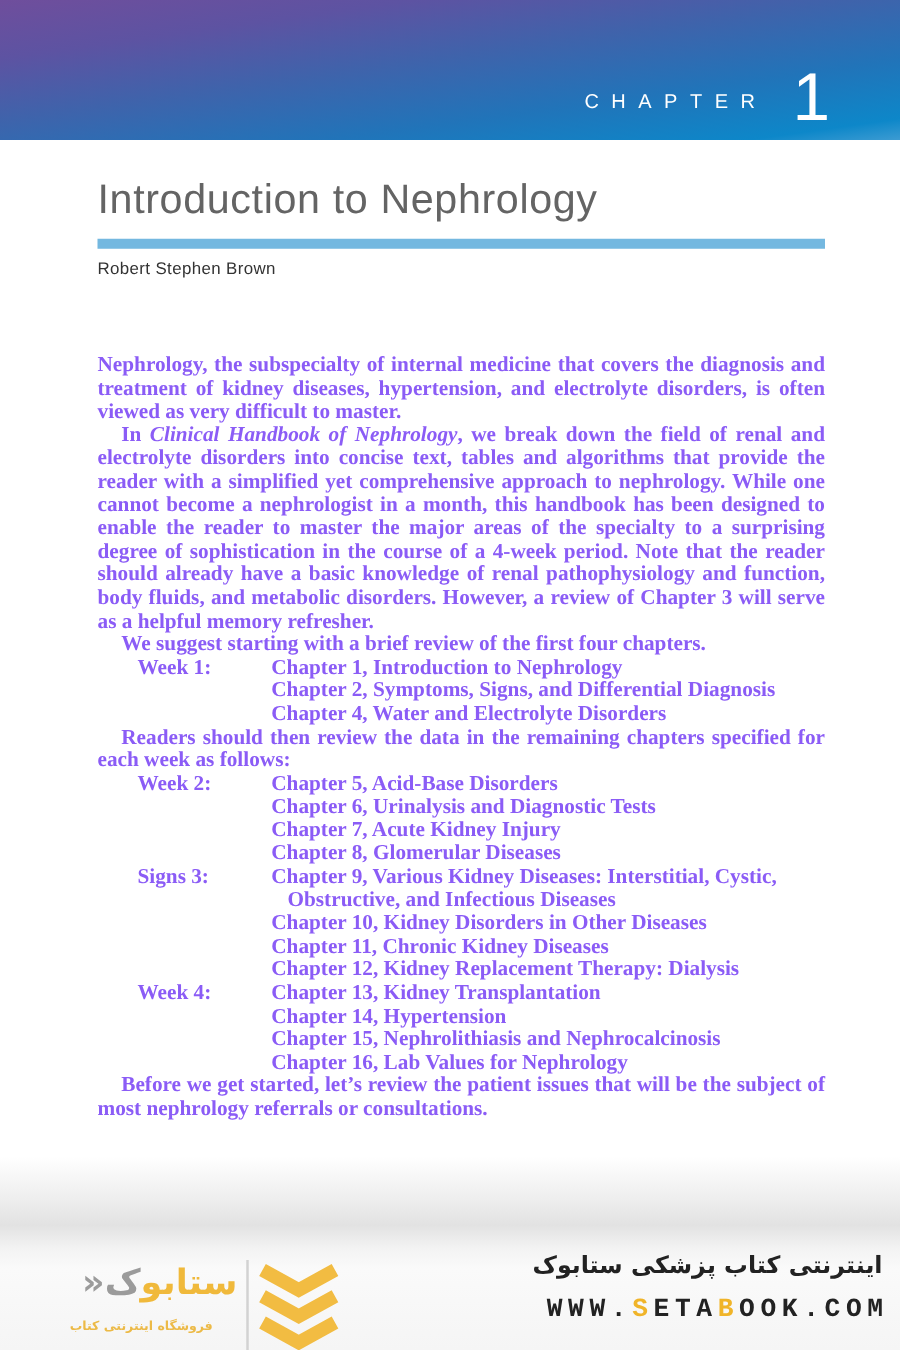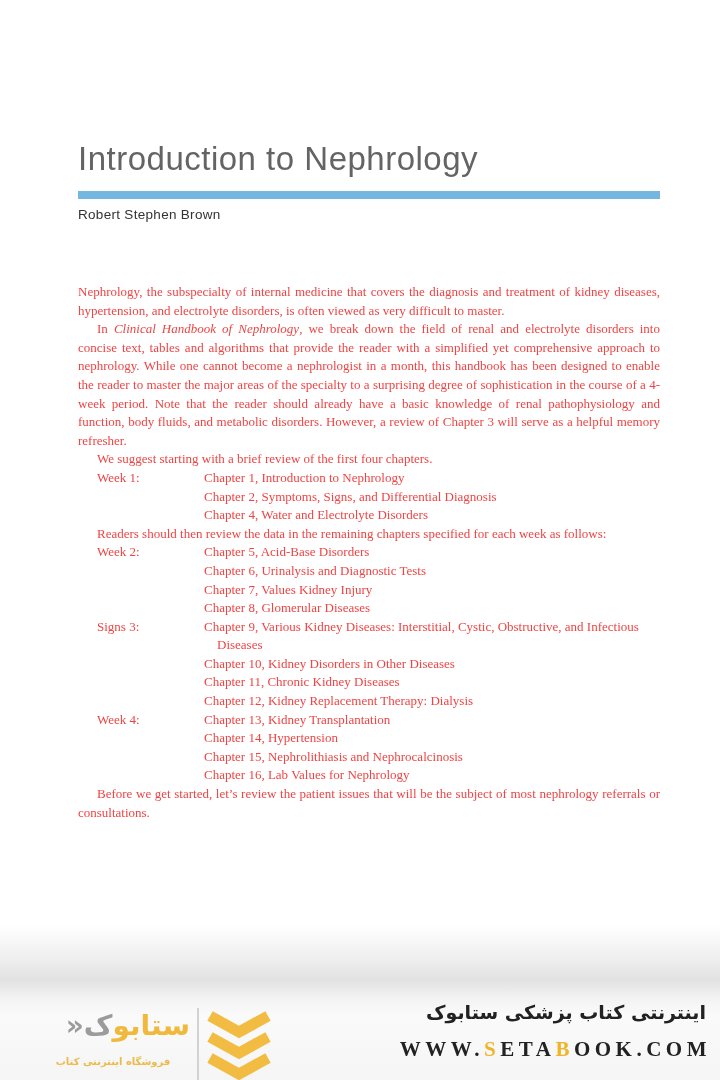--- a/index.html
+++ b/index.html
@@ -43,26 +43,27 @@
   .doc-author {
     position:absolute; left:78px; top:207px;
     font-family:"Liberation Sans", sans-serif;
     font-size:13.5px; color:#333333; letter-spacing:0.3px;
   }
 
   
   .body-col {
     position:absolute; left:78px; top:283px; width:582px;
     font-family:"Liberation Serif", serif;
-    font-size:13px; line-height:18.6px; color:#ef4444;
+    font-size:17px; line-height:18.6px; color:#8b5cf6;
     text-align:justify;
+    font-weight:bold;
   }
   .para.indent { text-indent:19px; }
   .week-row { display:flex; align-items:flex-start; text-align:left; }
-  .week-label { flex:none; width:63px; margin-left:19px; }
+  .week-label { flex:none; width:63px; margin-left:32px; }
   .week-chapters { flex:1; }
   .chapter-item { padding-left:13px; text-indent:-13px;margin-left:44px; }
 
   
   .footer {
     position:absolute; left:0; top:925px; width:720px; height:155px;
     background:linear-gradient(to bottom,
       #ffffff 0px, #ececec 38px, #e2e2e2 55px, #f3f3f3 74px, #fafafa 90px, #f5f5f5 155px);
   }
   .logo-wordmark {
@@ -85,32 +86,38 @@
   }
   .logo-emblem { position:absolute; left:206px; top:1010px; }
 
   .store-line-fa {
     position:absolute; right:14px; top:1001px;
     direction:rtl; font-family:"DejaVu Sans", sans-serif;
     font-size:19px; font-weight:bold; color:#222222;
   }
   .store-url {
     position:absolute; right:9px; top:1037px;
-    font-family:Liberation Serif, serif;
+    font-family:Liberation Mono, monospace;
     font-size:21px; font-weight:bold; letter-spacing:4.5px; color:#222222;
     white-space:nowrap;
     margin-left:10px;
   }
   .store-url .url-accent { color:#f0b429; }
 </style>
 </head>
 <body>
 
 <div class="page">
 
+  <div class="header-band">
+    <div class="chapter-line">
+      <span class="chapter-word">CHAPTER</span>
+      <span class="chapter-number">1</span>
+    </div>
+  </div>
 
   <h1 class="doc-title">Introduction to Nephrology</h1>
   <div class="title-rule"></div>
   <div class="doc-author">Robert Stephen Brown</div>
 
   <div class="body-col">
     <div class="para">Nephrology, the subspecialty of internal medicine that covers the diagnosis and treatment of kidney diseases, hypertension, and electrolyte disorders, is often viewed as very difficult to master.</div>
 
     <div class="para indent"><span>In </span><em>Clinical Handbook of Nephrology</em><span>, we break down the field of renal and electrolyte disorders into concise text, tables and algorithms that provide the reader with a simplified yet comprehensive approach to nephrology. While one cannot become a nephrologist in a month, this handbook has been designed to enable the reader to master the major areas of the specialty to a surprising degree of sophistication in the course of a 4-week period. Note that the reader should already have a basic knowledge of renal pathophysiology and function, body fluids, and metabolic disorders. However, a review of Chapter 3 will serve as a helpful memory refresher.</span></div>
 
@@ -125,21 +132,21 @@
       </div>
     </div>
 
     <div class="para indent">Readers should then review the data in the remaining chapters specified for each week as follows:</div>
 
     <div class="week-row">
       <div class="week-label">Week 2:</div>
       <div class="week-chapters">
         <div class="chapter-item">Chapter 5, Acid-Base Disorders</div>
         <div class="chapter-item">Chapter 6, Urinalysis and Diagnostic Tests</div>
-        <div class="chapter-item">Chapter 7, Values Kidney Injury</div>
+        <div class="chapter-item">Chapter 7, Acute Kidney Injury</div>
         <div class="chapter-item">Chapter 8, Glomerular Diseases</div>
       </div>
     </div>
 
     <div class="week-row">
       <div class="week-label">Signs 3:</div>
       <div class="week-chapters">
         <div class="chapter-item">Chapter 9, Various Kidney Diseases: Interstitial, Cystic, Obstructive, and Infectious Diseases</div>
         <div class="chapter-item">Chapter 10, Kidney Disorders in Other Diseases</div>
         <div class="chapter-item">Chapter 11, Chronic Kidney Diseases</div>

